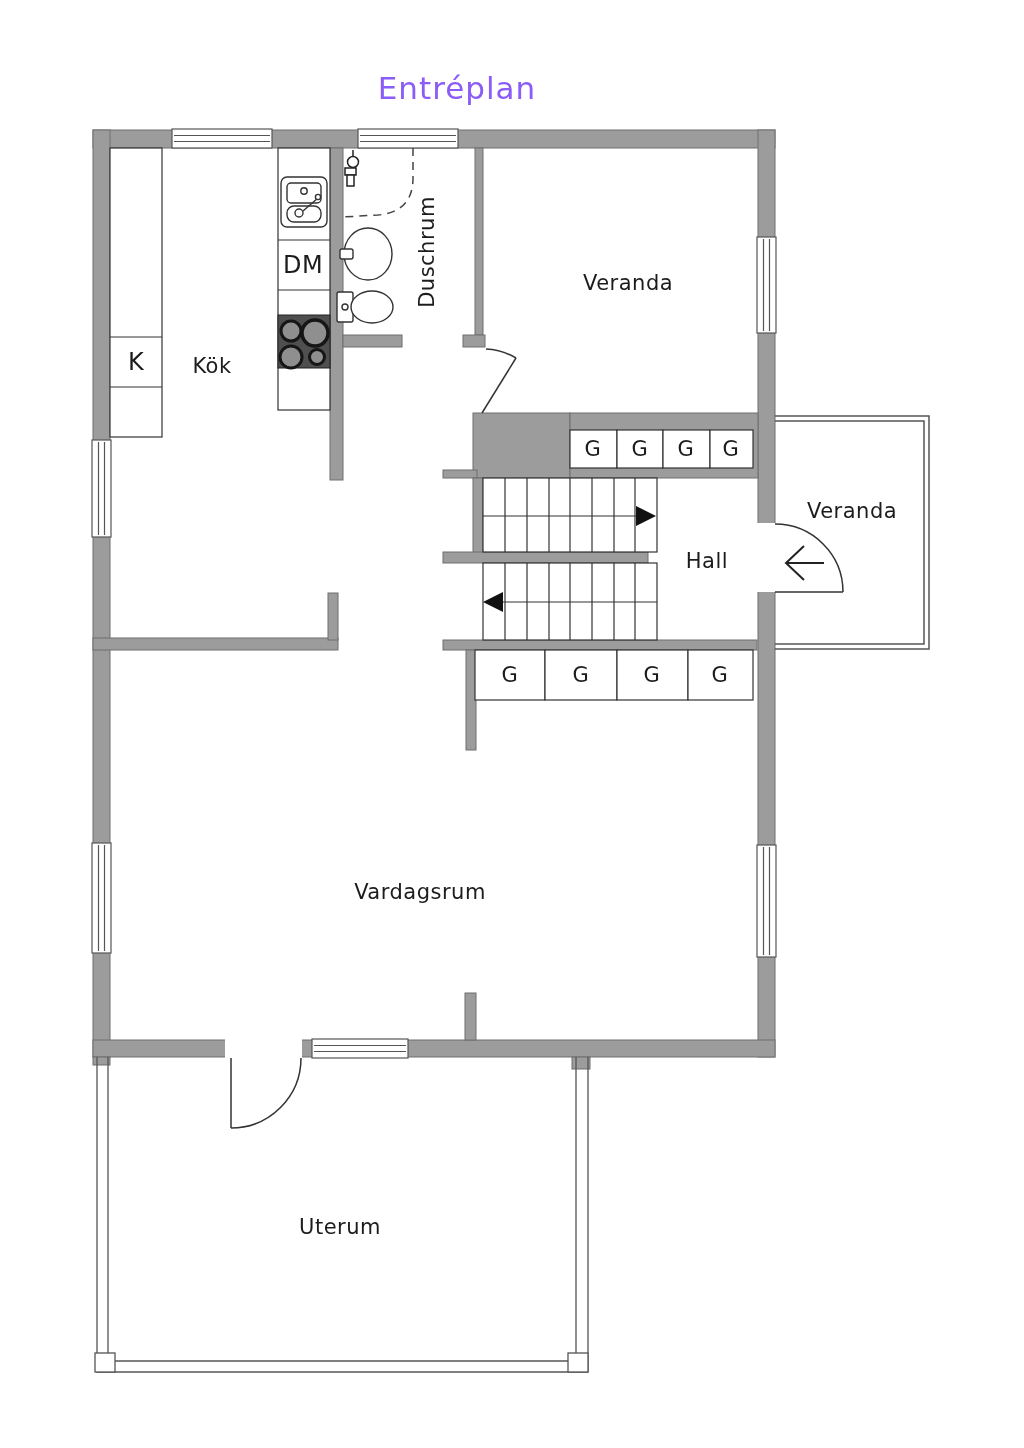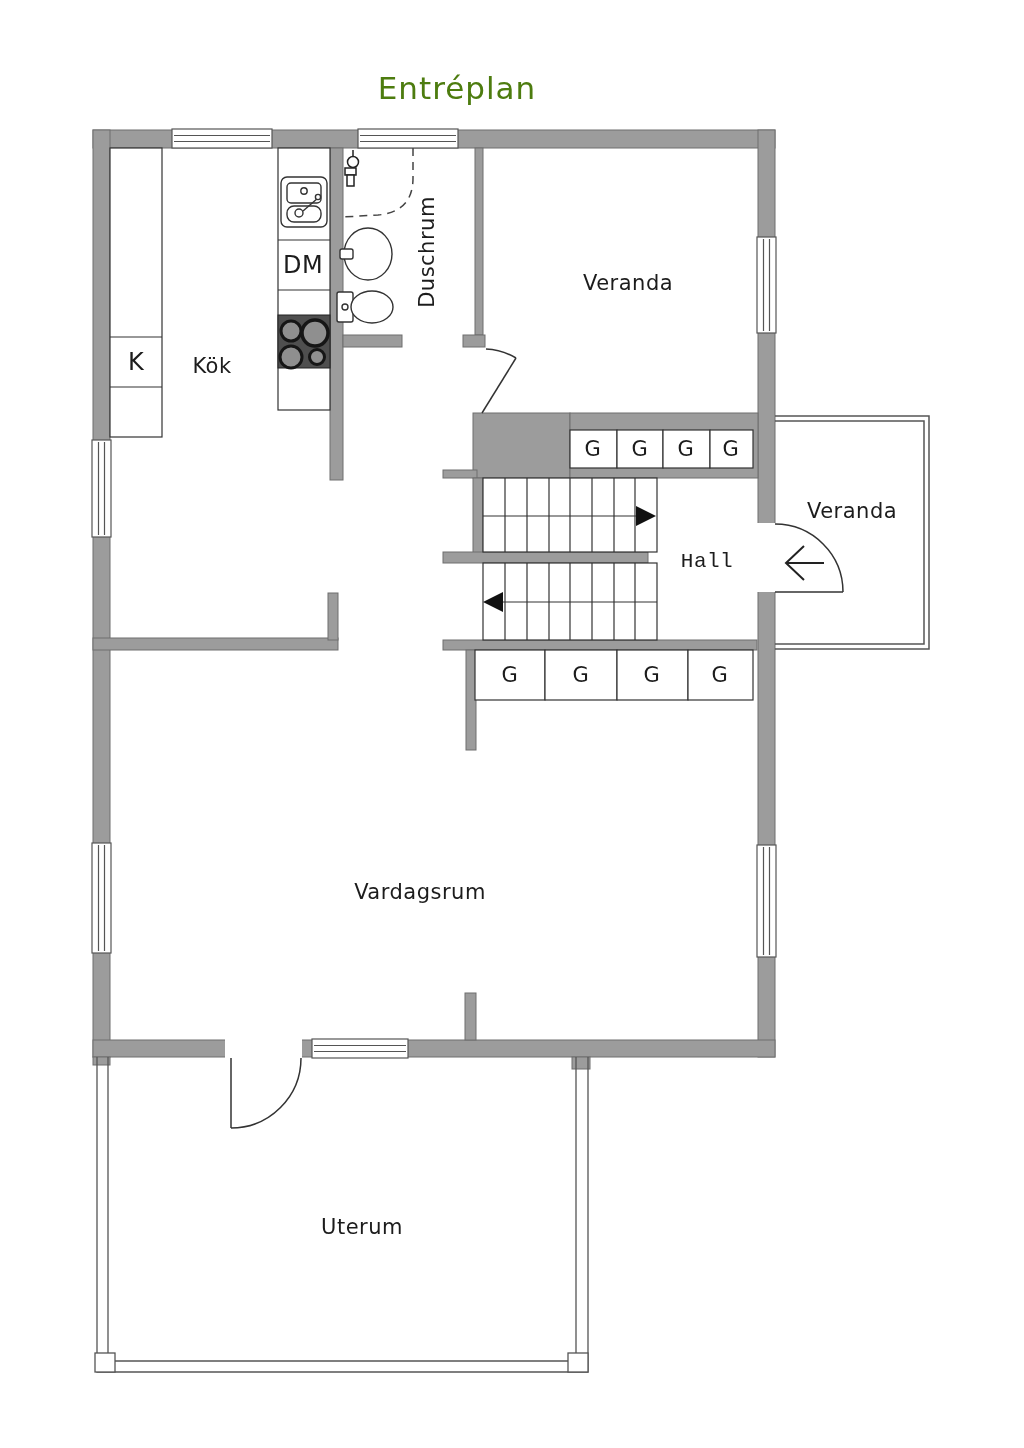--- a/index.html
+++ b/index.html
@@ -1,21 +1,21 @@
 <!DOCTYPE html>
 <html><head>
 <meta charset="utf-8">
 <style>
   html,body{margin:0;padding:0;background:#ffffff;}
   #plan{position:relative;width:1024px;height:1448px;background:#ffffff;
         font-family:"DejaVu Sans","Liberation Sans",sans-serif;overflow:hidden;}
   #plan svg{position:absolute;left:0;top:0;}
   .lbl{position:absolute;transform:translate(-50%,-50%);color:#1c1c1c;
        font-size:21px;letter-spacing:0.5px;white-space:nowrap;}
-  .lbl.title{font-size:31px;letter-spacing:1px;color:#4d7c0f;}
+  .lbl.title{font-size:31px;letter-spacing:1px;color:#8b5cf6;}
   .lbl.rot{transform:translate(-50%,-50%) rotate(-90deg);}
   .lbl.appl{font-size:24px;}
   .lbl.g{font-size:21px;}
 </style>
 </head>
 <body>
 
 <div id="plan">
 
 <svg width="1024" height="1448" viewBox="0 0 1024 1448">
@@ -196,24 +196,24 @@
     <line x1="824" y1="563" x2="786" y2="563"></line>
     <polyline points="804,546 786,563 804,580"></polyline>
   </g>
 </svg>
 
   <div class="lbl title" style="left:457px;top:88px;">Entréplan</div>
 
   <div class="lbl" style="left:212px;top:366px;">Kök</div>
   <div class="lbl rot" style="left:427px;top:252px;">Duschrum</div>
   <div class="lbl" style="left:628px;top:283px;">Veranda</div>
-  <div class="lbl" style="left:707px;top:561px;font-family:Liberation Mono, monospace;">Hall</div>
+  <div class="lbl" style="left:707px;top:561px;">Hall</div>
   <div class="lbl" style="left:852px;top:497px;margin-top:14px;">Veranda</div>
   <div class="lbl" style="left:420px;top:864px;margin-top:28px;">Vardagsrum</div>
-  <div class="lbl" style="left:362px;top:1227px;">Uterum</div>
+  <div class="lbl" style="left:340px;top:1227px;">Uterum</div>
 
   <div class="lbl appl" style="left:136px;top:362px;">K</div>
   <div class="lbl appl" style="left:303px;top:265px;text-align:right;">DM</div>
 
   <div class="lbl g" style="left:593px;top:449px;">G</div>
   <div class="lbl g" style="left:640px;top:449px;">G</div>
   <div class="lbl g" style="left:686px;top:449px;">G</div>
   <div class="lbl g" style="left:731px;top:449px;">G</div>
   <div class="lbl g" style="left:510px;top:675px;">G</div>
   <div class="lbl g" style="left:581px;top:675px;">G</div>

